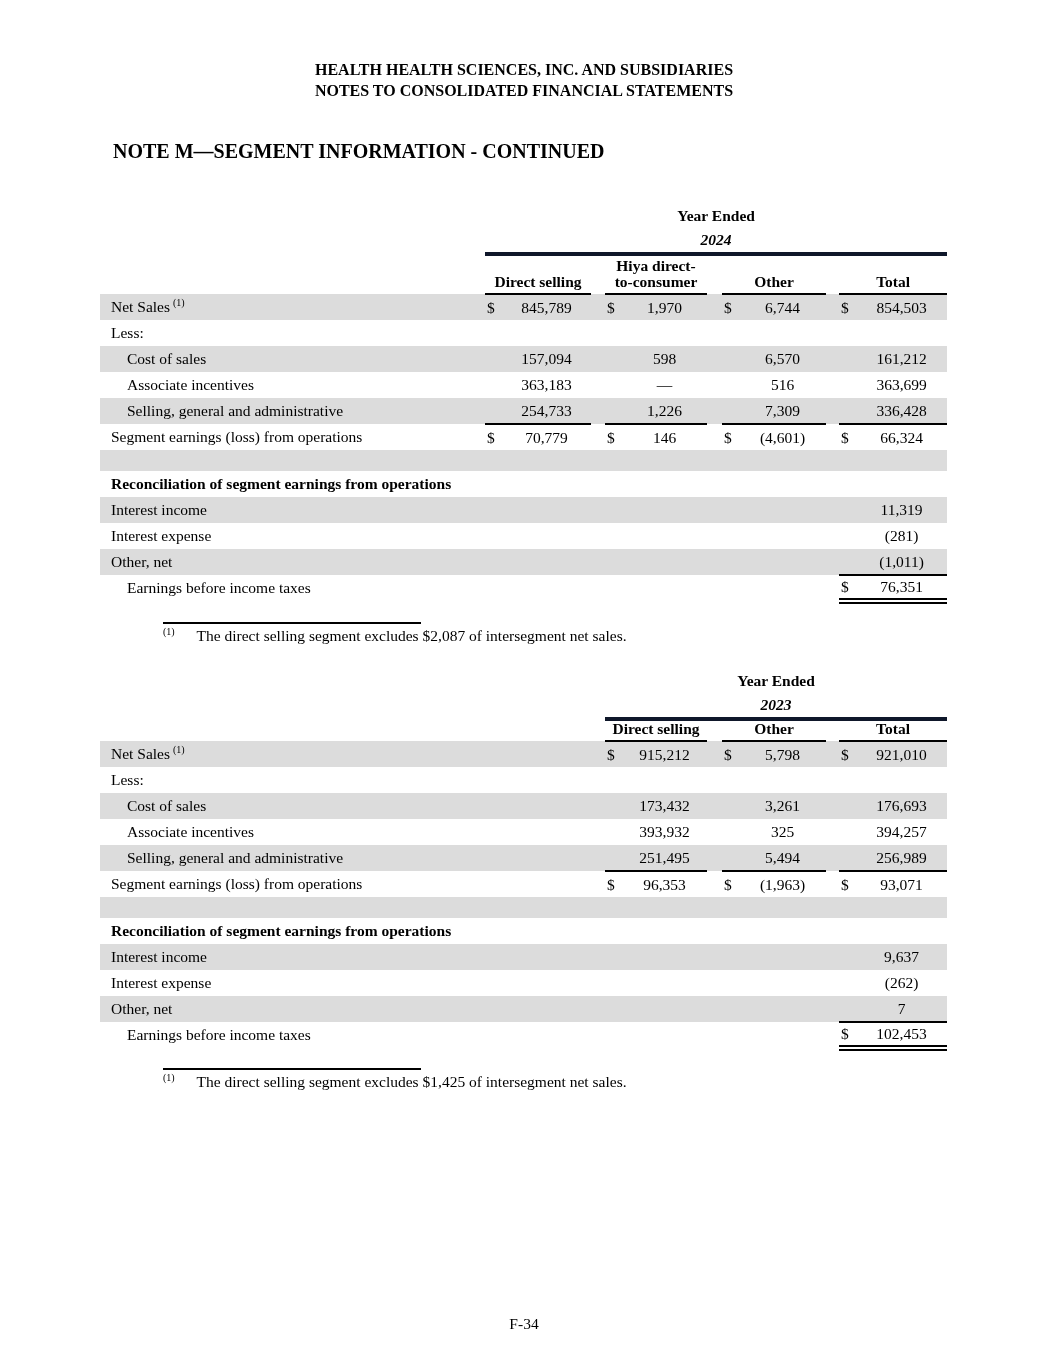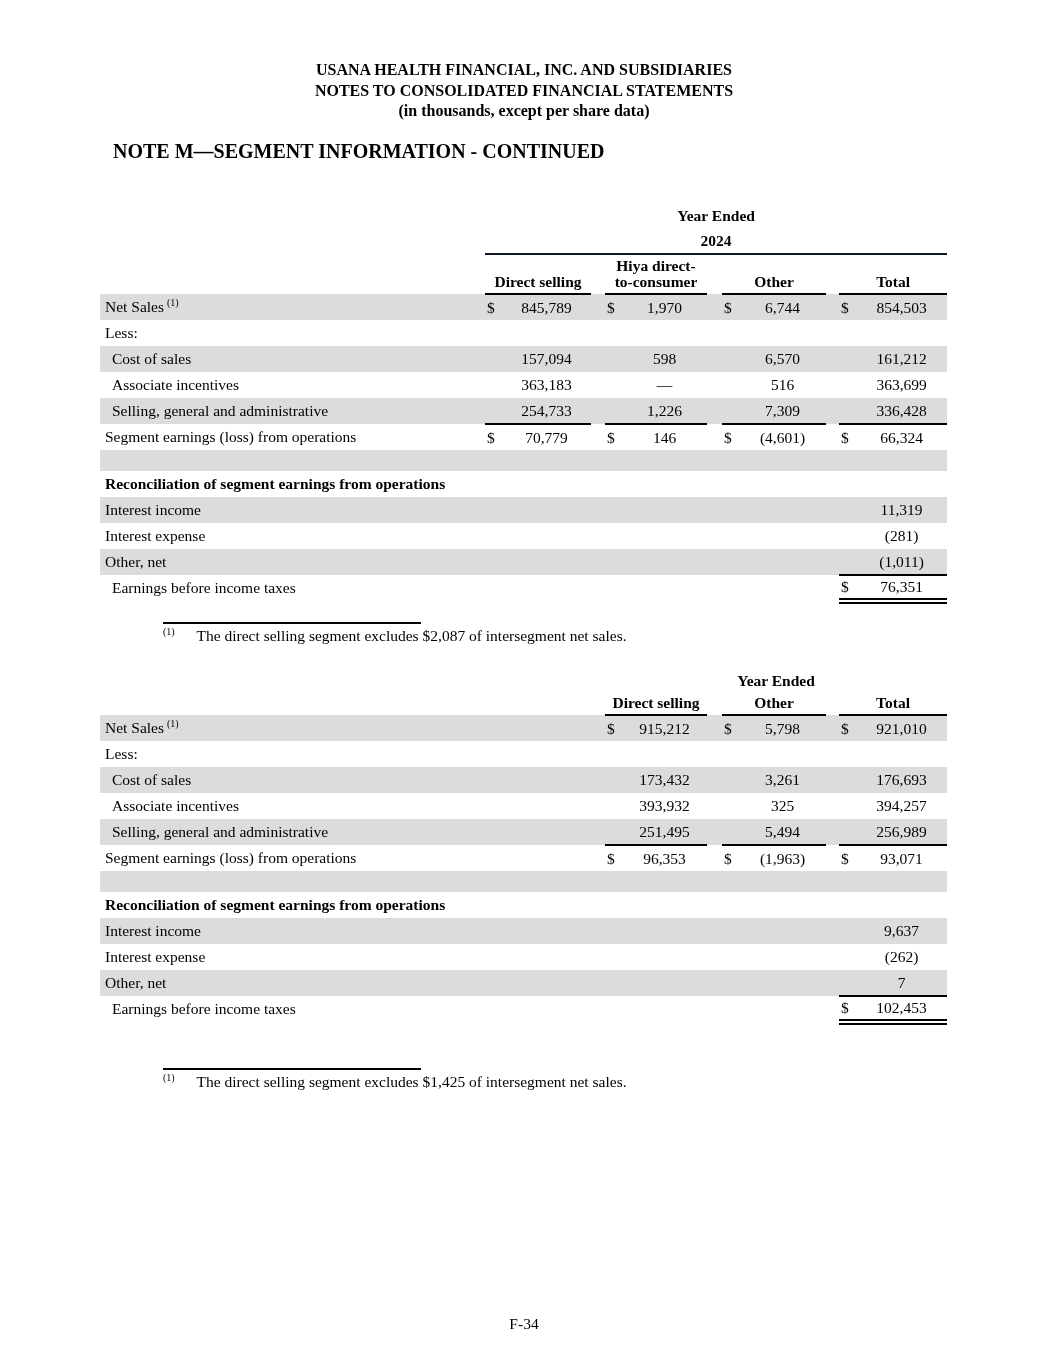--- a/index.html
+++ b/index.html
@@ -23,30 +23,30 @@
     font-size:15.5px; line-height:1;
   }
   table.t24 { top:204px; }
   table.t23 { top:669px; }
   .fin td { padding:0; vertical-align:middle; overflow:hidden; white-space:nowrap; }
   tr.hdr-period { height:24px; }
   tr.hdr-year   { height:26px; }
   tr.hdr-cols24 { height:40px; }
   tr.hdr-cols23 { height:22px; }
   td.period, td.year { text-align:center; font-weight:bold; }
-  td.year { border-bottom:2px solid #0f172a; }
+  td.year { border-bottom:4px solid #0f172a;font-style:italic; }
   td.colhead {
     text-align:center; font-weight:bold; vertical-align:bottom;
     padding-bottom:3px; border-bottom:2px solid #000; line-height:16px;
   }
   tr.r { height:26px; }
   tr.spacer { height:21px; }
   tr.shade td { background:#dcdcdc; }
-  td.lbl { text-align:left; padding-left:5px; }
-  td.ind { padding-left:12px; }
+  td.lbl { text-align:left; padding-left:11px; }
+  td.ind { padding-left:27px; }
   td.d { text-align:left; padding-left:2px; }
   td.v { text-align:center; padding-right:3px; }
   td.rb  { border-bottom:2px solid #000; }
   td.dbl { border-bottom:6px double #000; }
   td.bold { font-weight:bold; }
   sup.fnref { font-size:10px; vertical-align:super; margin-left:3px; line-height:0; }
   .footnote { position:absolute; left:163px; font-size:15.5px; }
   .fn-rule { position:absolute; left:163px; width:258px; border-top:2px solid #000; }
   .fn1-rule { top:622px; }
   .fn1 { top:626px; }
@@ -58,23 +58,22 @@
     position:absolute; top:1315px; left:0; width:100%;
     text-align:center; font-size:15.5px;
   }
 </style>
 </head>
 <body>
 
 <div class="page">
 
   <div class="doc-header">
-    <div>USANA HEALTH FINANCIAL, INC. AND SUBSIDIARIES</div>
+    <div>HEALTH HEALTH SCIENCES, INC. AND SUBSIDIARIES</div>
     <div>NOTES TO CONSOLIDATED FINANCIAL STATEMENTS</div>
-    <div>(in thousands, except per share data)</div>
   </div>
 
   <div class="note-title">NOTE M—SEGMENT INFORMATION - CONTINUED</div>
 
   <table class="fin t24">
     <colgroup>
       <col style="width:385px">
         <col style="width:20px">
         <col style="width:86px">
         <col style="width:14px">
@@ -240,20 +239,24 @@
         <col style="width:84px">
         <col style="width:13px">
       <col style="width:20px">
         <col style="width:88px">
     </colgroup>
     <tbody>
         <tr class="hdr-period">
       <td></td>
       <td colspan="8" class="period">Year Ended</td>
     </tr>
+    <tr class="hdr-year">
+      <td></td>
+      <td colspan="8" class="year">2023</td>
+    </tr>
     <tr class="hdr-cols23">
       <td></td>
       <td colspan="2" class="colhead">Direct selling</td>
       <td></td>
       <td colspan="2" class="colhead">Other</td>
       <td></td>
       <td colspan="2" class="colhead">Total</td>
     </tr>
 
     <tr class="r shade">

